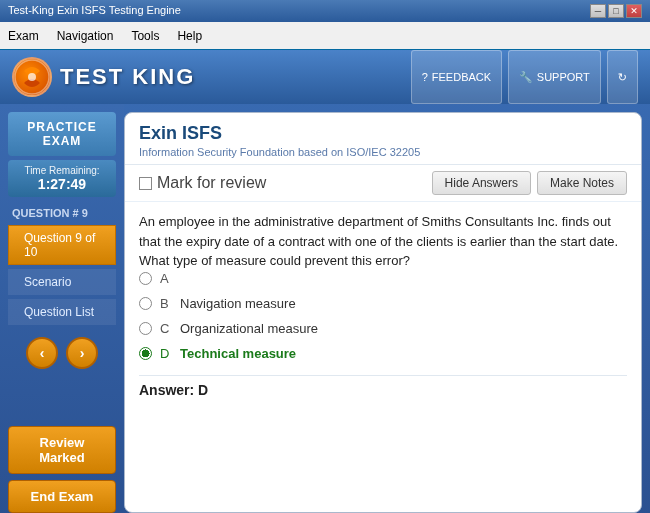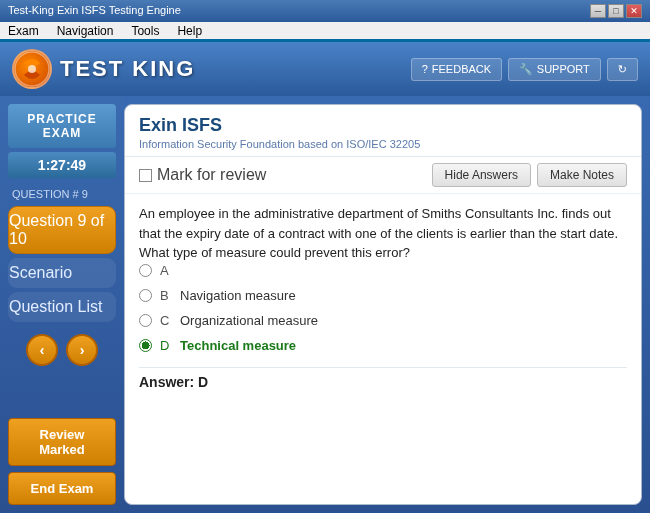--- a/index.html
+++ b/index.html
@@ -25,41 +25,40 @@
       font-size: 9px;
       cursor: pointer;
       display: flex; align-items: center; justify-content: center;
       color: #333;
     }
     .win-btn.close { background: linear-gradient(to bottom, #e06060, #c04040); color: white; }
 
     
     .menubar {
       background: #f0f0f0;
-      border-bottom: 3px solid #0369a1;
+      border-bottom: 1px solid #0369a1;
       padding: 2px 4px;
       display: flex;
       gap: 10px;
-      height: 20px;
+      height: 28px;
       align-items: center;
     }
     .menu-item { font-size: 12px; cursor: pointer; padding: 0 4px; }
 
     
     .app-body {
       display: flex;
       flex-direction: column;
       height: calc(513px - 42px);
       background: linear-gradient(to bottom, #3a6db5 0%, #2a5090 100%);
     }
 
     
     .app-header {
       display: flex;
-      align-items: center;
       justify-content: space-between;
       padding: 0 12px;
       background: linear-gradient(to bottom, #4a82c8, #2a5a9a);
       height: 54px;
     }
     .logo-area {
       display: flex;
       align-items: center;
       gap: 8px;
     }
@@ -128,29 +127,29 @@
       font-size: 11px;
       padding: 5px;
       border-radius: 4px;
     }
     .time-label { font-size: 10px; opacity: 0.9; }
     .time-value { font-size: 14px; font-weight: bold; }
 
     .question-section-label {
       color: #c8d8f0;
       font-size: 11px;
-      font-weight: normal;
+      font-weight: bold;
       padding: 6px 4px 2px;
     }
     .sidebar-nav-item {
       background: rgba(255,255,255,0.08);
       color: #e0ecff;
-      font-size: 16px;
-      padding: 5px 0;
-      border-radius: 9px;
+      font-size: 12px;
+      padding: 5px 15px;
+      border-radius: 0;
       cursor: pointer;
       border: 1px solid transparent;
     }
     .sidebar-nav-item.active {
       background: linear-gradient(to bottom, #f0a020, #d08000);
       color: white;
       border-color: #c07000;
     }
 
     .nav-arrows {
@@ -345,20 +344,21 @@
         <span>↻</span>
       </button>
     </div>
   </div>
 
   <div class="content-area">
 
     <div class="sidebar">
       <div class="practice-exam-btn">PRACTICE EXAM</div>
       <div class="time-box">
+        <div class="time-label">Time Remaining:</div>
         <div class="time-value">1:27:49</div>
       </div>
       <div class="question-section-label">QUESTION # 9</div>
       <div class="sidebar-nav-item active">Question 9 of 10</div>
       <div class="sidebar-nav-item">Scenario</div>
       <div class="sidebar-nav-item">Question List</div>
 
       <div class="nav-arrows">
         <div class="arrow-btn">‹</div>
         <div class="arrow-btn">›</div>

